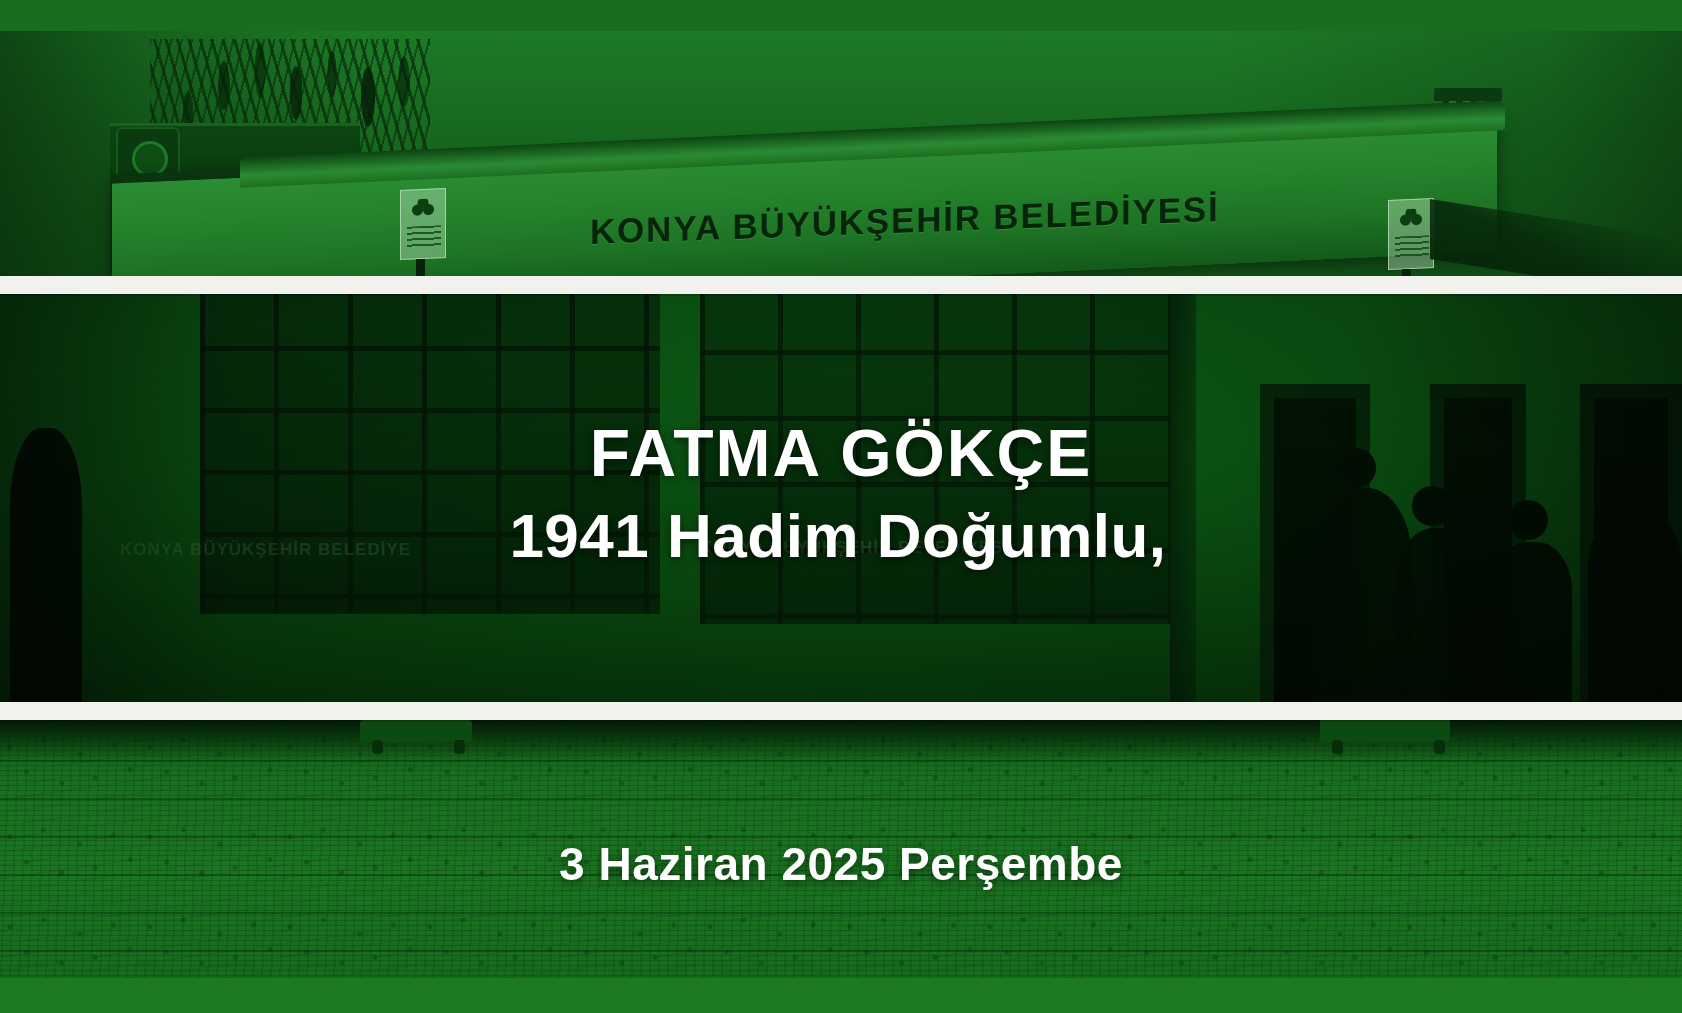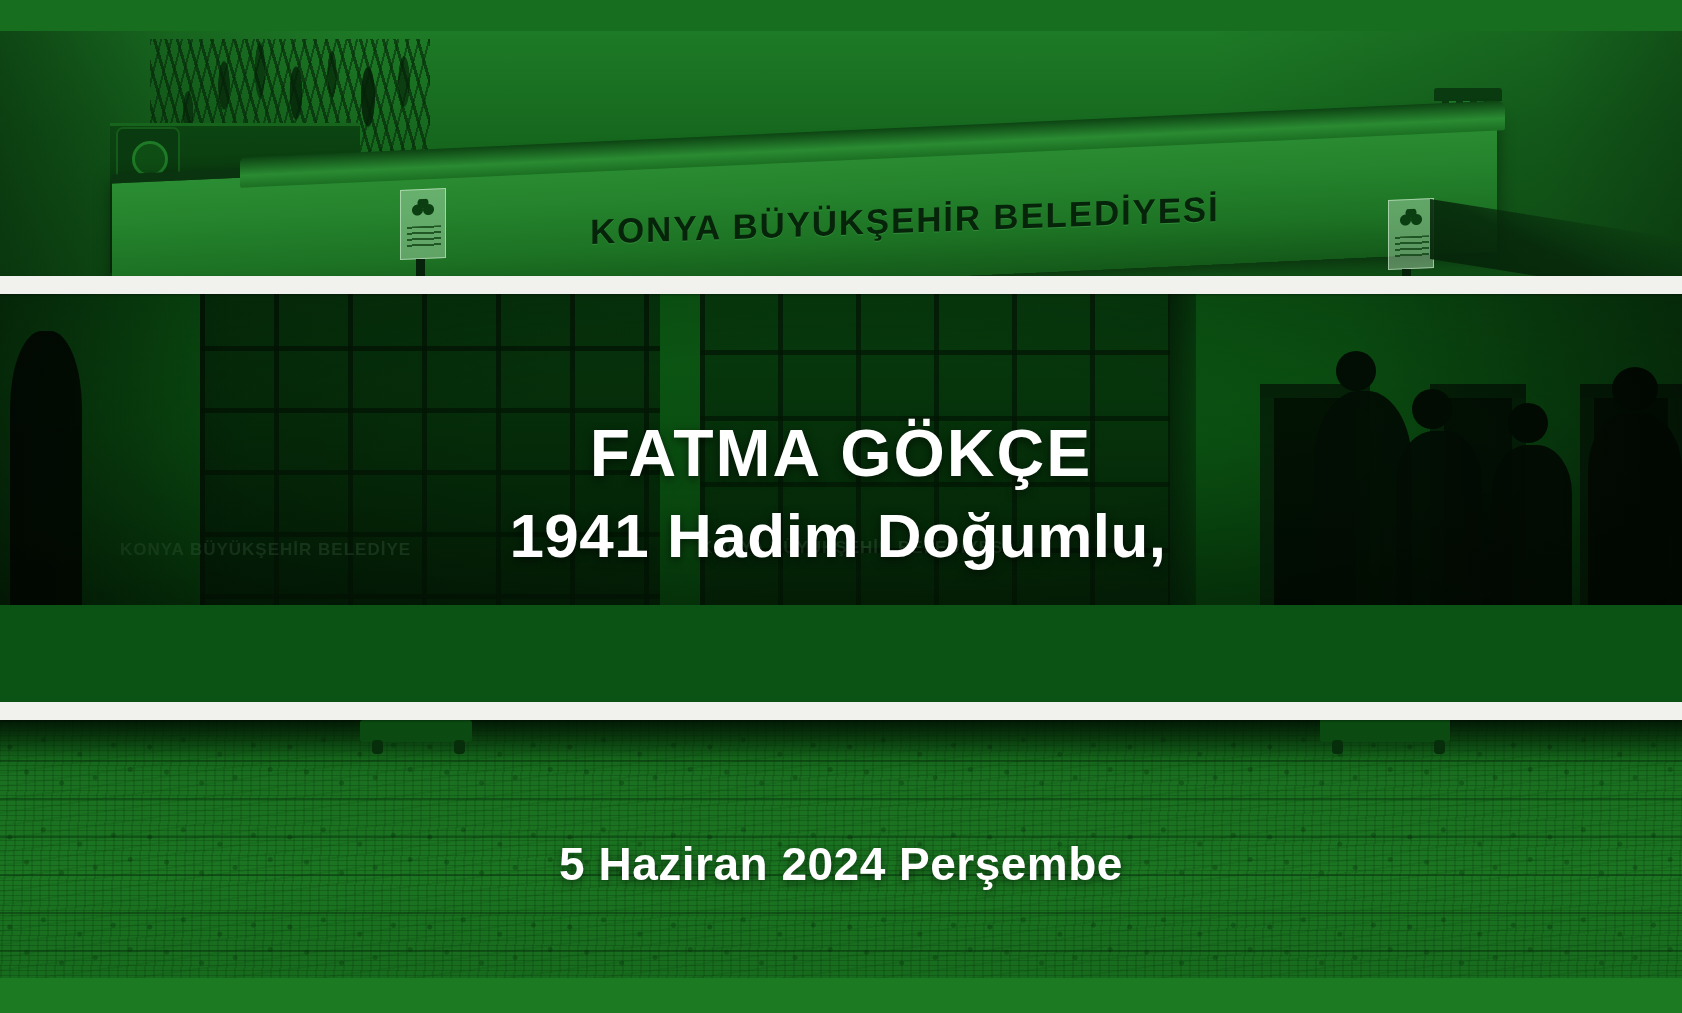--- a/index.html
+++ b/index.html
@@ -222,21 +222,21 @@
     box-shadow: 0 1px 2px rgba(0,0,0,.35);
   }
   .divider-top { top: 276px; }
   .divider-bottom { top: 702px; }
 
   
   .panel-main {
     position: absolute;
     left: 0; top: 294px;
     width: 1682px;
-    height: 311px;
+    height: 408px;
     overflow: hidden;
     background: #0a4d12;
   }
   .main-bg {
     position: absolute; inset: 0;
     background:
       linear-gradient(180deg, #0c5a14 0%, #0a4f11 45%, #063a0b 100%);
   }
   
   .main-window {
@@ -522,19 +522,19 @@
     <div class="carpet-shadowtop"></div>
 
     <div class="cart cart-a"></div>
     <div class="cart cart-b"></div>
     <div class="cart-wheel w1"></div>
     <div class="cart-wheel w2"></div>
     <div class="cart-wheel w3"></div>
     <div class="cart-wheel w4"></div>
 
     <div class="date-text">
-      <div class="line-date">5 Haziran 2024 Perşembe</div>
+      <div class="line-date">3 Haziran 2025 Perşembe</div>
     </div>
   </div>
 
   <div class="bottom-strip"></div>
 
 </div>
 
 </body></html>

